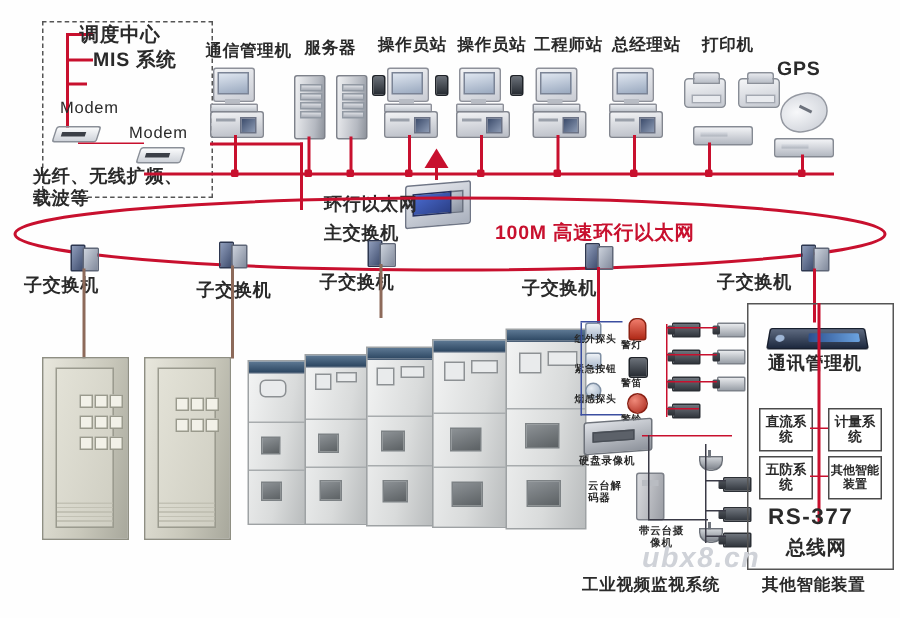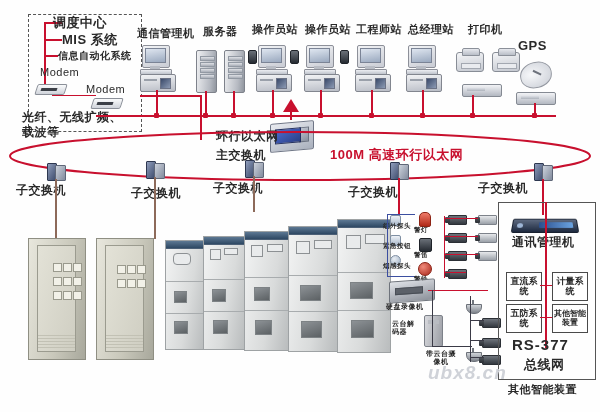--- a/index.html
+++ b/index.html
@@ -146,21 +146,20 @@
 
   <div class="dashed-box" style="left:28px;top:14px;width:112px;height:116px;"></div>
 
   <div class="red-line" style="left:44px;top:22px;width:1.6px;height:72px;"></div>
   <div class="red-line" style="left:44px;top:22px;width:18px;height:1.6px;"></div>
   <div class="red-line" style="left:44px;top:39px;width:18px;height:1.6px;"></div>
   <div class="red-line" style="left:44px;top:55px;width:14px;height:1.6px;"></div>
 
   <div class="lbl cn" style="left:53px;top:14px;font-size:13px;">调度中心</div>
   <div class="lbl" style="left:62px;top:31px;font-size:13px;">MIS 系统</div>
-  <div class="lbl cn" style="left:58px;top:49px;font-size:10px;">信息自动化系统</div>
 
   <div class="lbl" style="left:40px;top:66px;font-size:11px;font-weight:normal;">Modem</div>
   <div class="modem" style="left:36px;top:84px;"></div>
 
   <div class="lbl" style="left:86px;top:83px;font-size:11px;font-weight:normal;">Modem</div>
   <div class="modem" style="left:92px;top:98px;"></div>
 
   <div class="red-line" style="left:52px;top:95px;width:44px;height:1.4px;"></div>
 
   <div class="lbl cn" style="left:22px;top:110px;font-size:13px;">&nbsp;</div>
@@ -457,17 +456,18 @@
   <div class="minibox" style="left:552px;top:272px;width:34px;height:27px;font-size:9px;">计量系统</div>
   <div class="minibox" style="left:506px;top:304px;width:34px;height:27px;font-size:9px;">五防系统</div>
   <div class="minibox" style="left:552px;top:304px;width:34px;height:27px;font-size:8px;">其他智能装置</div>
 
   <div class="red-line" style="left:540px;top:285px;width:12px;height:1.4px;"></div>
   <div class="red-line" style="left:540px;top:317px;width:12px;height:1.4px;"></div>
 
   <div class="lbl" style="left:512px;top:336px;font-size:15px;letter-spacing:1px;">RS-377</div>
   <div class="lbl cn" style="left:524px;top:356px;font-size:13px;">总线网</div>
 
+  <div class="lbl cn" style="left:388px;top:382px;font-size:11px;">工业视频监视系统</div>
   <div class="lbl cn" style="left:508px;top:382px;font-size:11px;">其他智能装置</div>
 
   <div class="watermark" style="left:428px;top:362px;font-size:19px;">ubx8.cn</div>
 
 </div>
 
 </body></html>

